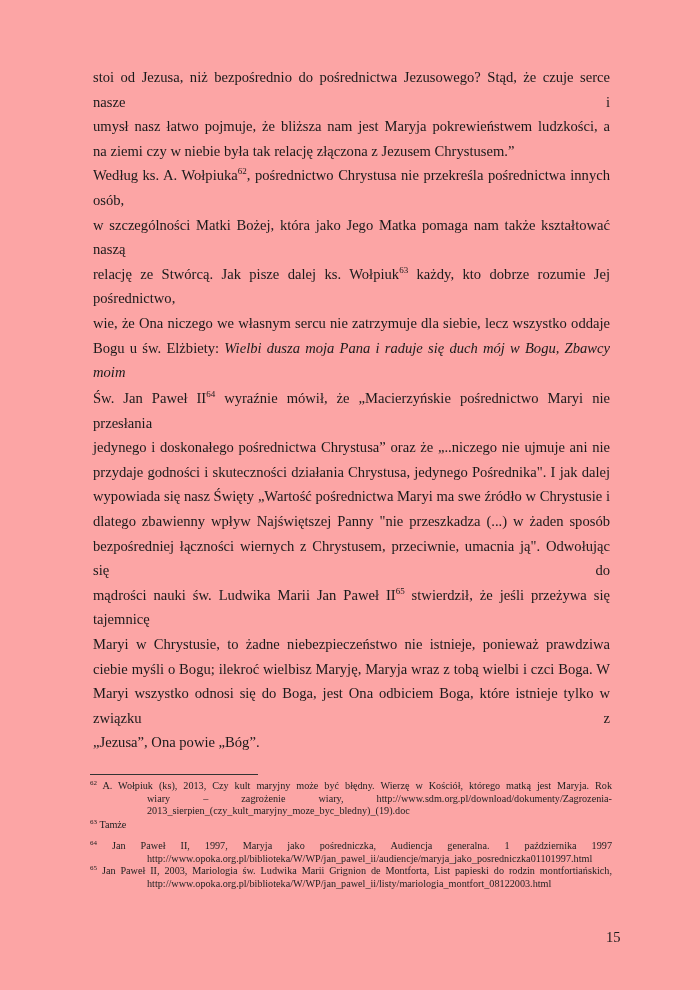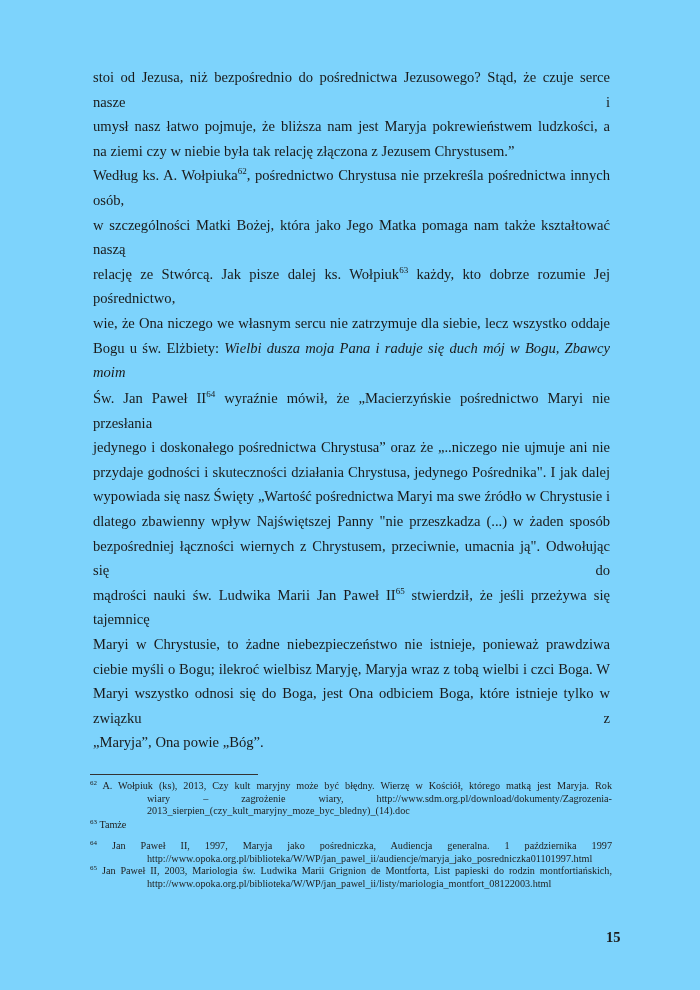--- a/index.html
+++ b/index.html
@@ -1,19 +1,19 @@
 <!DOCTYPE html>
 <html><head>
 <meta charset="utf-8">
 <style>
   html, body { margin: 0; padding: 0; background: #ffffff; }
   body { width: 700px; height: 990px; position: relative; overflow: hidden; }
   .page {
     position: absolute; left: 0; top: 0; width: 700px; height: 990px;
-    background: #7dd3fc; color: #1a1a1a;
+    background: #fca5a5; color: #1a1a1a;
     font-family: "Liberation Serif", "DejaVu Serif", serif;
   }
   .body-text {
     position: absolute; left: 93px; width: 517px;
     font-size: 14.6px; line-height: 24.6px; text-align: justify;
   }
   .p1 { top: 65px; }
   .p2 { top: 386px; }
   sup { font-size: 9px; line-height: 0; vertical-align: 6px; }
   em { font-style: italic; }
@@ -26,21 +26,21 @@
     font-size: 10.2px; line-height: 12.6px; color: #222;
   }
   .fn { margin: 0; text-align: justify; }
   .fn .hang { display: block; padding-left: 57px; }
   .fn sup { font-size: 7px; vertical-align: 4px; }
   .fn62 { top: 780px; }
   .fn63 { top: 811px; margin-top: 8px; }
   .fn64 { top: 840px; }
   .fn65 { top: 865px; }
   .page-number {
-    position: absolute; left: 606px; top: 929px; font-size: 14.5px; font-weight: bold;
+    position: absolute; left: 606px; top: 929px; font-size: 14.5px;
   }
   .ln { display: block; text-align: justify; text-align-last: justify; white-space: normal; }
   .ln.last { text-align-last: left; }
 </style>
 </head>
 <body>
 
 <div class="page">
   <div class="body-text p1">
       <span class="ln">stoi od Jezusa, niż bezpośrednio do pośrednictwa Jezusowego? Stąd, że czuje serce nasze i</span>
@@ -56,30 +56,30 @@
       <span class="ln"><span>Św. Jan Paweł II</span><sup>64</sup><span> wyraźnie mówił, że „Macierzyńskie pośrednictwo Maryi nie przesłania</span></span>
       <span class="ln">jedynego i doskonałego pośrednictwa Chrystusa” oraz że „..niczego nie ujmuje ani nie</span>
       <span class="ln">przydaje godności i skuteczności działania Chrystusa, jedynego Pośrednika". I jak dalej</span>
       <span class="ln">wypowiada się nasz Święty „Wartość pośrednictwa Maryi ma swe źródło w Chrystusie i</span>
       <span class="ln">dlatego zbawienny wpływ Najświętszej Panny "nie przeszkadza (...) w żaden sposób</span>
       <span class="ln">bezpośredniej łączności wiernych z Chrystusem, przeciwnie, umacnia ją". Odwołując się do</span>
       <span class="ln"><span>mądrości nauki św. Ludwika Marii Jan Paweł II</span><sup>65</sup><span> stwierdził, że jeśli przeżywa się tajemnicę</span></span>
       <span class="ln">Maryi w Chrystusie, to żadne niebezpieczeństwo nie istnieje, ponieważ  prawdziwa</span>
       <span class="ln">ciebie myśli o Bogu; ilekroć wielbisz Maryję, Maryja wraz z tobą wielbi i czci Boga. W</span>
       <span class="ln">Maryi wszystko odnosi się do Boga, jest Ona odbiciem Boga, które istnieje tylko w związku z</span>
-      <span class="ln last">„Maryja”, Ona powie „Bóg”.</span>
+      <span class="ln last">„Jezusa”, Ona powie „Bóg”.</span>
     </div>
 
   <div class="fn-rule"></div>
 
   <div class="footnotes fn62">
       <div class="fn">
         <span class="ln"><sup>62</sup> <span>A. Wołpiuk (ks), 2013, Czy kult maryjny może być błędny. Wierzę w Kościół, którego matką jest Maryja. Rok</span></span>
         <span class="ln hang">wiary – zagrożenie wiary, http://www.sdm.org.pl/download/dokumenty/Zagrozenia-</span>
-        <span class="ln hang last">2013_sierpien_(czy_kult_maryjny_moze_byc_bledny)_(14).doc</span>
+        <span class="ln hang last">2013_sierpien_(czy_kult_maryjny_moze_byc_bledny)_(19).doc</span>
       </div>
     </div>
   <div class="footnotes fn63">
       <div class="fn">
         <span class="ln last"><sup>63</sup> <span>Tamże</span></span>
       </div>
     </div>
   <div class="footnotes fn64">
       <div class="fn">
         <span class="ln"><sup>64</sup> <span>Jan Paweł II, 1997, Maryja jako pośredniczka, Audiencja generalna. 1 października 1997</span></span>

